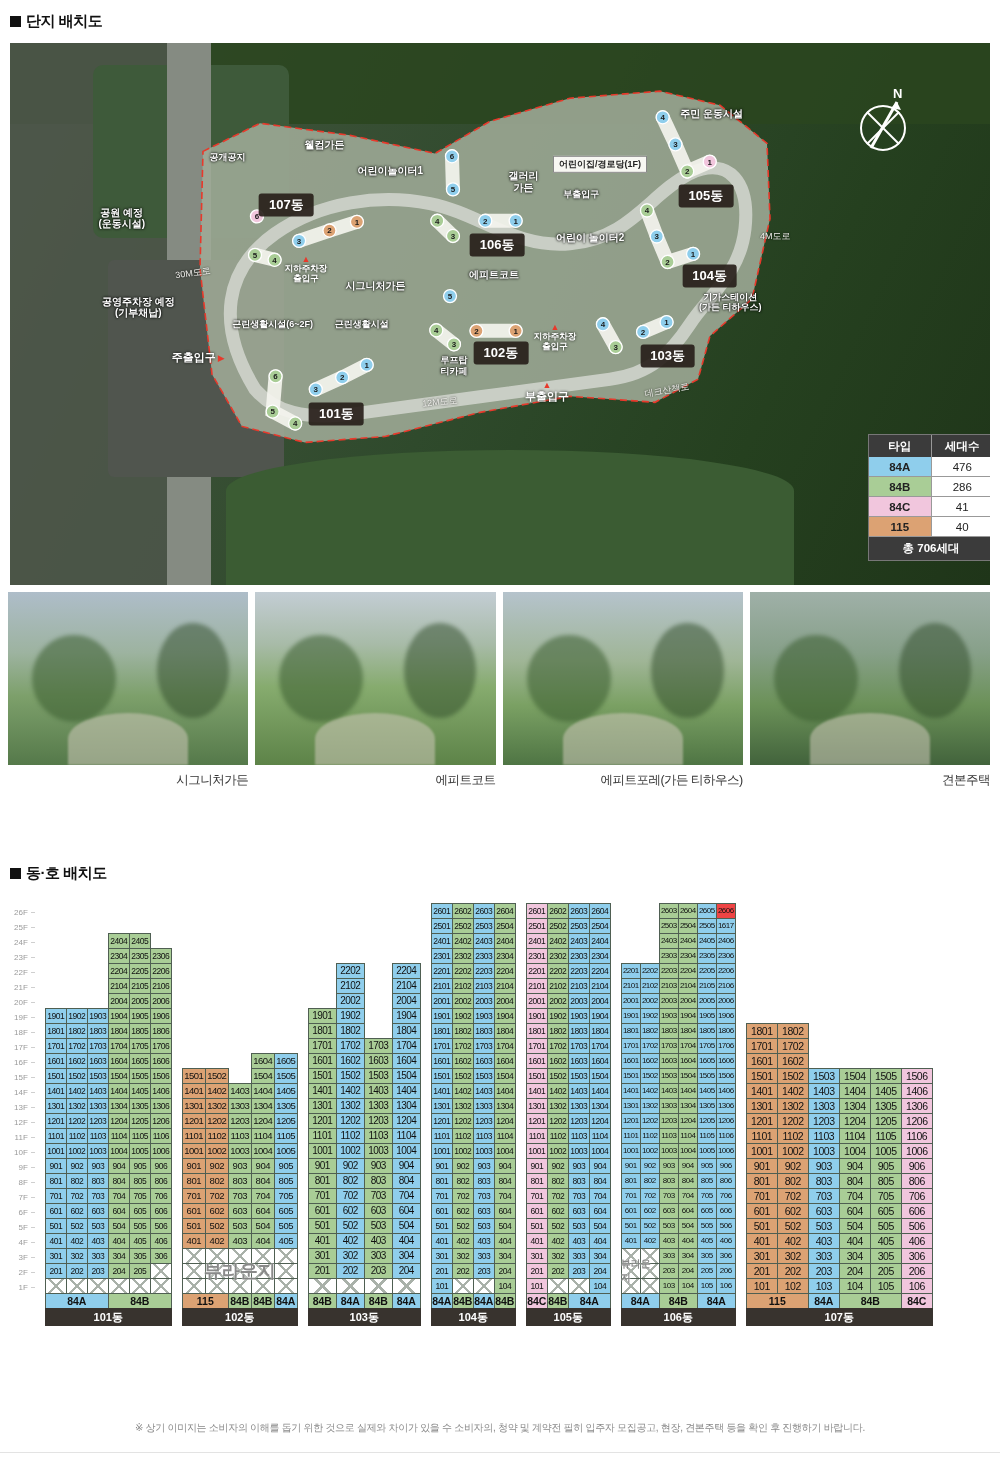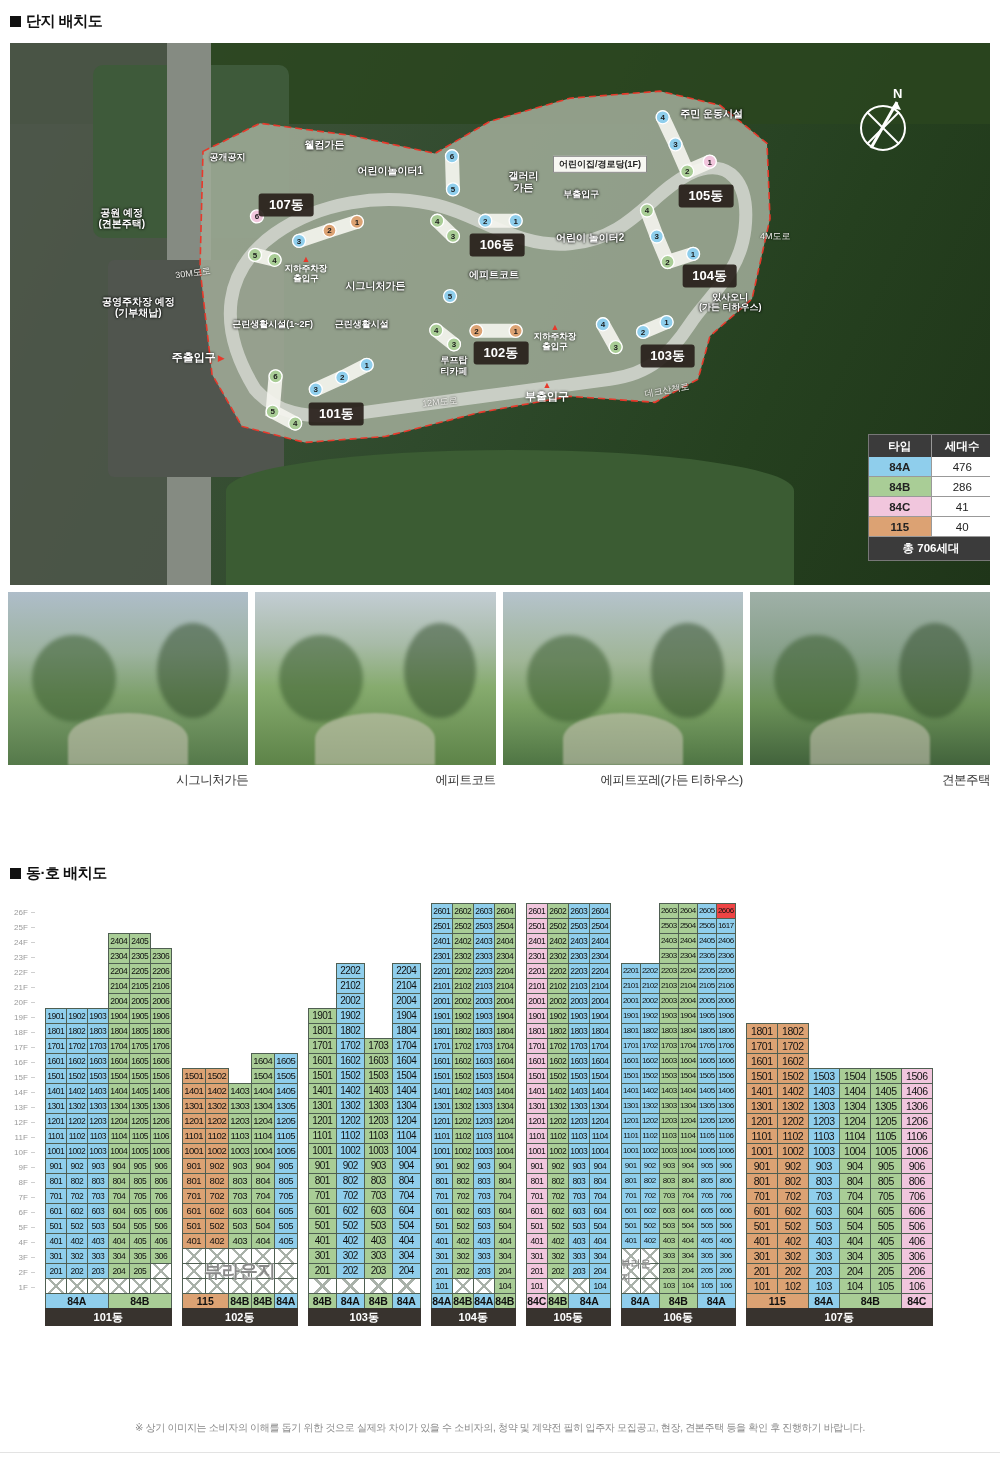--- a/index.html
+++ b/index.html
@@ -259,31 +259,31 @@
 가든</div>
     <div class="map-label outline" style="left: 71.6%; top: 13.1%;">주민 운동시설</div>
     <div class="map-label box" style="left: 60.2%; top: 22.4%;">어린이집/경로당(1F)</div>
     <div class="map-label outline-sm" style="left: 58.3%; top: 27.8%;">부출입구</div>
     <div class="map-label outline" style="left: 59.2%; top: 35.9%;">어린이 놀이터2</div>
     <div class="map-label outline" style="left: 49.4%; top: 42.8%;">에피트코트</div>
     <div class="map-label outline" style="left: 37.3%; top: 44.8%;">시그니처가든</div>
     <div class="map-label outline-sm" style="left: 35.9%; top: 51.9%;">근린생활시설</div>
     <div class="map-label outline-sm" style="left: 45.3%; top: 59.5%;">루프탑
 티카페</div>
-    <div class="map-label outline-sm" style="left: 73.5%; top: 47.8%;">있사오니
+    <div class="map-label outline-sm" style="left: 73.5%; top: 47.8%;">기가스테이션
 (가든 티하우스)</div>
     <div class="map-label road" style="left: 67%; top: 64.1%; transform: translate(-50%, -50%) rotate(-10deg);">데크산책로</div>
     <div class="map-label road" style="left: 43.9%; top: 66.3%; transform: translate(-50%, -50%) rotate(-6deg);">12M도로</div>
     <div class="map-label road" style="left: 78.1%; top: 35.7%;">4M도로</div>
     <div class="map-label road" style="left: 18.7%; top: 42.4%; transform: translate(-50%, -50%) rotate(-8deg);">30M도로</div>
     <div class="map-label outline" style="left: 11.4%; top: 32.2%;">공원 예정
-(견본주택)</div>
+(운동시설)</div>
     <div class="map-label outline" style="left: 13.1%; top: 48.7%;">공영주차장 예정
 (기부채납)</div>
-    <div class="map-label outline-sm" style="left: 26.8%; top: 51.9%;">근린생활시설(1~2F)</div>
+    <div class="map-label outline-sm" style="left: 26.8%; top: 51.9%;">근린생활시설(6~2F)</div>
     <div class="map-label gate-r" style="left: 19.2%; top: 58%;">주출입구<span class="tri">▶</span></div>
     <div class="map-label gate-u" style="left: 54.8%; top: 64.3%;"><span class="tri">▲</span>부출입구</div>
     <div class="map-label gate-s" style="left: 30.2%; top: 41.7%;"><span class="tri">▲</span>지하주차장
 출입구</div>
     <div class="map-label gate-s" style="left: 55.6%; top: 54.3%;"><span class="tri">▲</span>지하주차장
 출입구</div>
     <div class="badge" style="left: 33.3%; top: 68.5%;">101동</div>
     <div class="badge" style="left: 50.1%; top: 57.2%;">102동</div>
     <div class="badge" style="left: 67.1%; top: 57.8%;">103동</div>
     <div class="badge" style="left: 71.4%; top: 43%;">104동</div>

